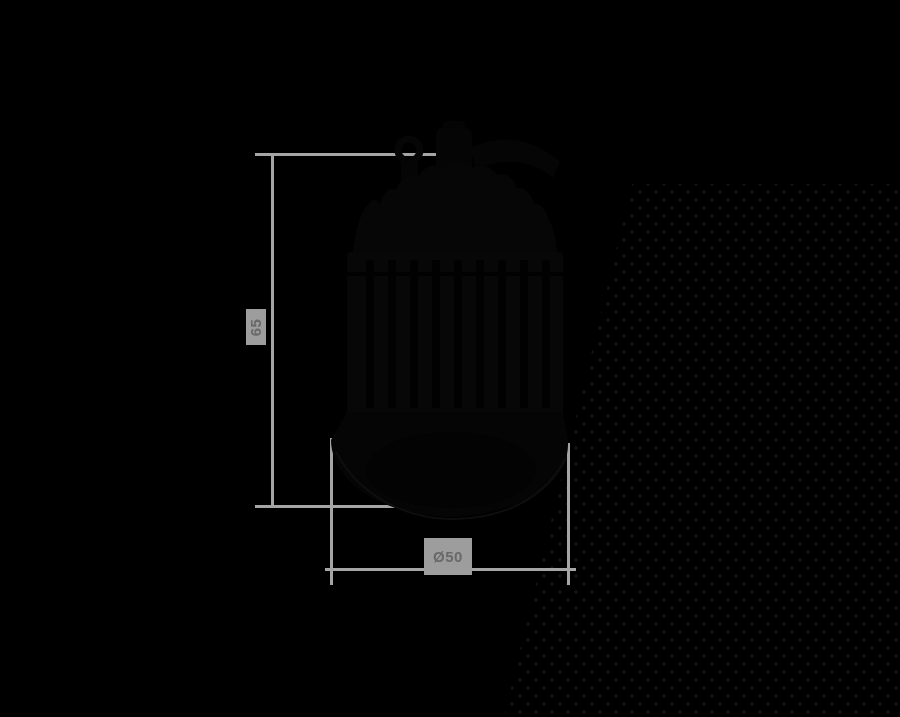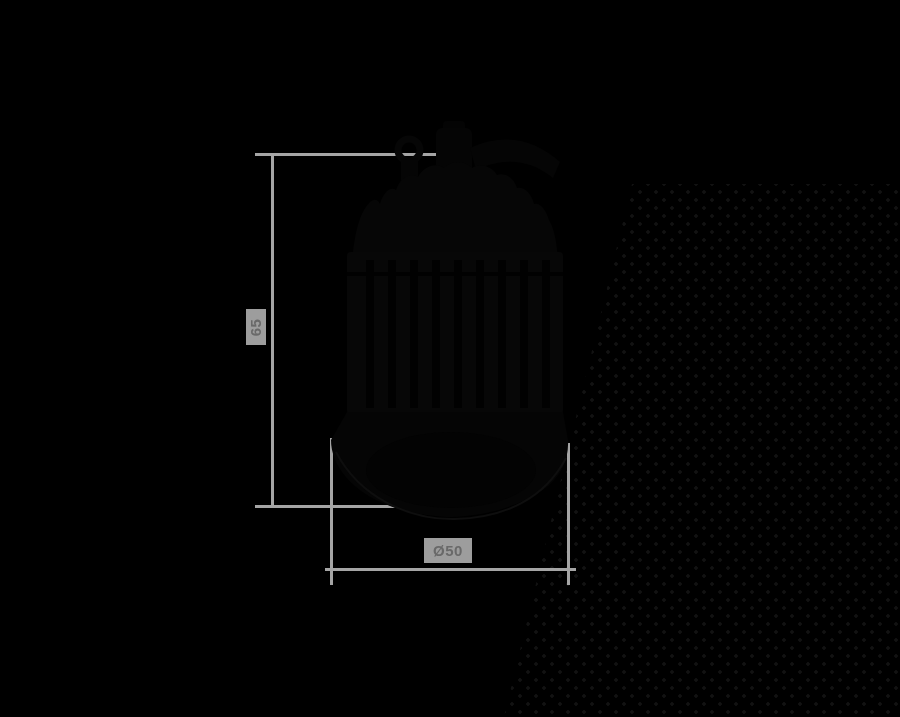--- a/index.html
+++ b/index.html
@@ -33,21 +33,21 @@
 
   
   .dim-label{
     position:absolute;
     background:#9d9d9d;
     color:#696969;
     display:flex;align-items:center;justify-content:center;
     font-size:15px;font-weight:bold;letter-spacing:.5px;
     z-index:4;
   }
-  .label-h{left:424px;top:538px;width:48px;height:25px;}
+  .label-h{left:424px;top:538px;width:48px;height:37px;}
   .label-v{left:246px;top:309px;width:20px;height:36px;}
   .label-v span{transform:rotate(-90deg);white-space:nowrap;display:block;}
 
   .lines{position:absolute;inset:0;z-index:1;}
   .object-layer{position:absolute;inset:0;z-index:2;}
 </style>
 </head>
 <body>
 
 <div class="stage">

